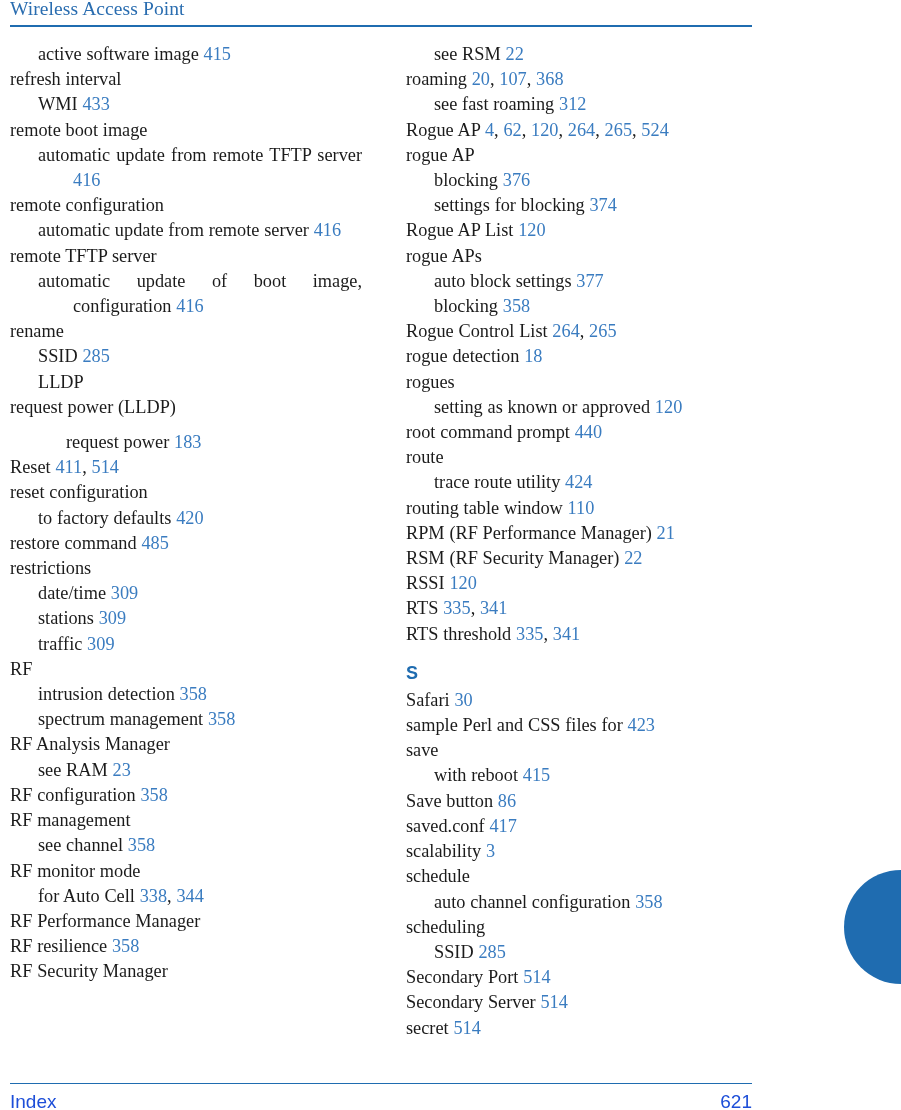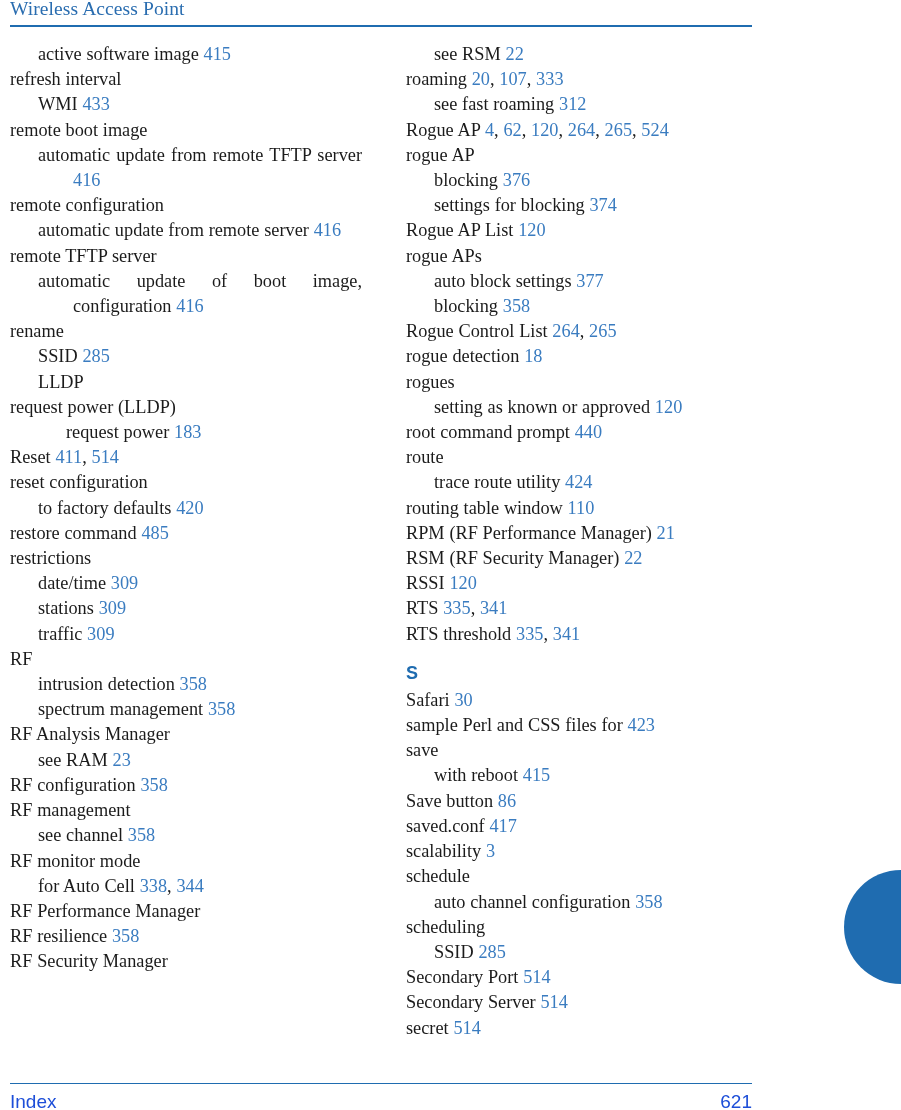--- a/index.html
+++ b/index.html
@@ -71,21 +71,21 @@
   .entry {
     font-size: 18.3px;
     line-height: 25.2px;
     color: #1b1b1b;
     text-align: left;
     word-spacing: 0.2px;
   }
   
   .entry.lvl0 { padding-left: 0;    text-indent: 0; }
   .entry.lvl1 { padding-left: 28px; text-indent: 0; }
-  .entry.lvl2 { padding-left: 56px; text-indent: 0; }
+  .entry.lvl2 { padding-left: 56px; text-indent: 0; margin-top: 10px; }
 
   
   .entry.just {
     text-align: justify;
     text-justify: inter-word;
     padding-left: 63px;
     text-indent: -35px;
   }
   .entry .pg {
     color: #3a7cc0;
@@ -176,21 +176,21 @@
         <div class="entry lvl1">for Auto Cell <span class="pg">338</span><span class="sep">, </span><span class="pg">344</span></div>
         <div class="entry lvl0">RF Performance Manager</div>
         <div class="entry lvl0">RF resilience <span class="pg">358</span></div>
         <div class="entry lvl0">RF Security Manager</div>
       </div>
   </div>
 
   <div class="index-column" id="column-right">
     <div>
         <div class="entry lvl1">see RSM <span class="pg">22</span></div>
-        <div class="entry lvl0">roaming <span class="pg">20</span><span class="sep">, </span><span class="pg">107</span><span class="sep">, </span><span class="pg">333</span></div>
+        <div class="entry lvl0">roaming <span class="pg">20</span><span class="sep">, </span><span class="pg">107</span><span class="sep">, </span><span class="pg">368</span></div>
         <div class="entry lvl1">see fast roaming <span class="pg">312</span></div>
         <div class="entry lvl0">Rogue AP <span class="pg">4</span><span class="sep">, </span><span class="pg">62</span><span class="sep">, </span><span class="pg">120</span><span class="sep">, </span><span class="pg">264</span><span class="sep">, </span><span class="pg">265</span><span class="sep">, </span><span class="pg">524</span></div>
         <div class="entry lvl0">rogue AP</div>
         <div class="entry lvl1">blocking <span class="pg">376</span></div>
         <div class="entry lvl1">settings for blocking <span class="pg">374</span></div>
         <div class="entry lvl0">Rogue AP List <span class="pg">120</span></div>
         <div class="entry lvl0">rogue APs</div>
         <div class="entry lvl1">auto block settings <span class="pg">377</span></div>
         <div class="entry lvl1">blocking <span class="pg">358</span></div>
         <div class="entry lvl0">Rogue Control List <span class="pg">264</span><span class="sep">, </span><span class="pg">265</span></div>

